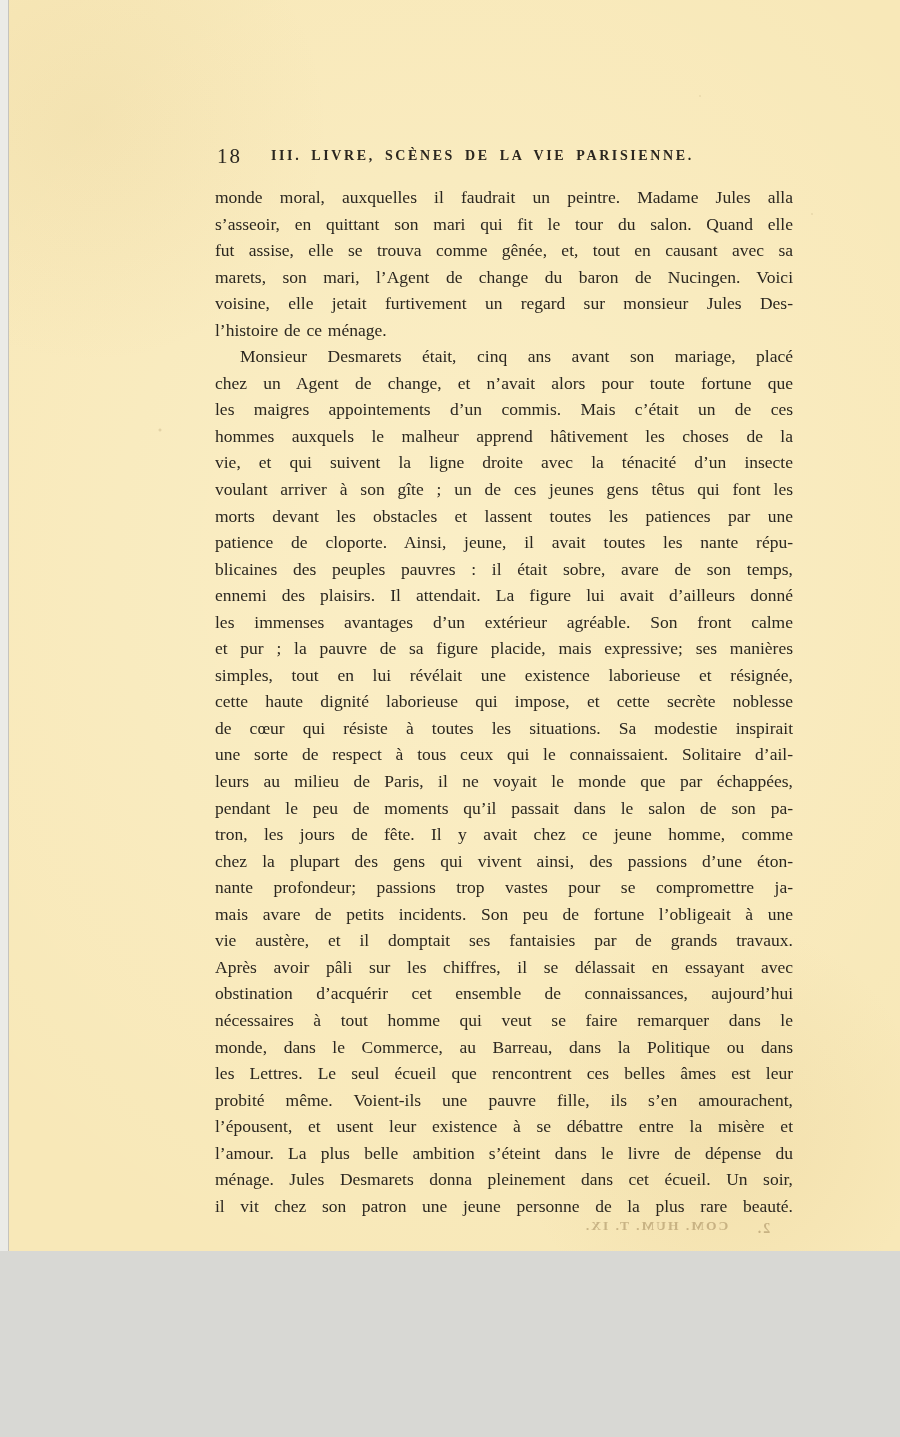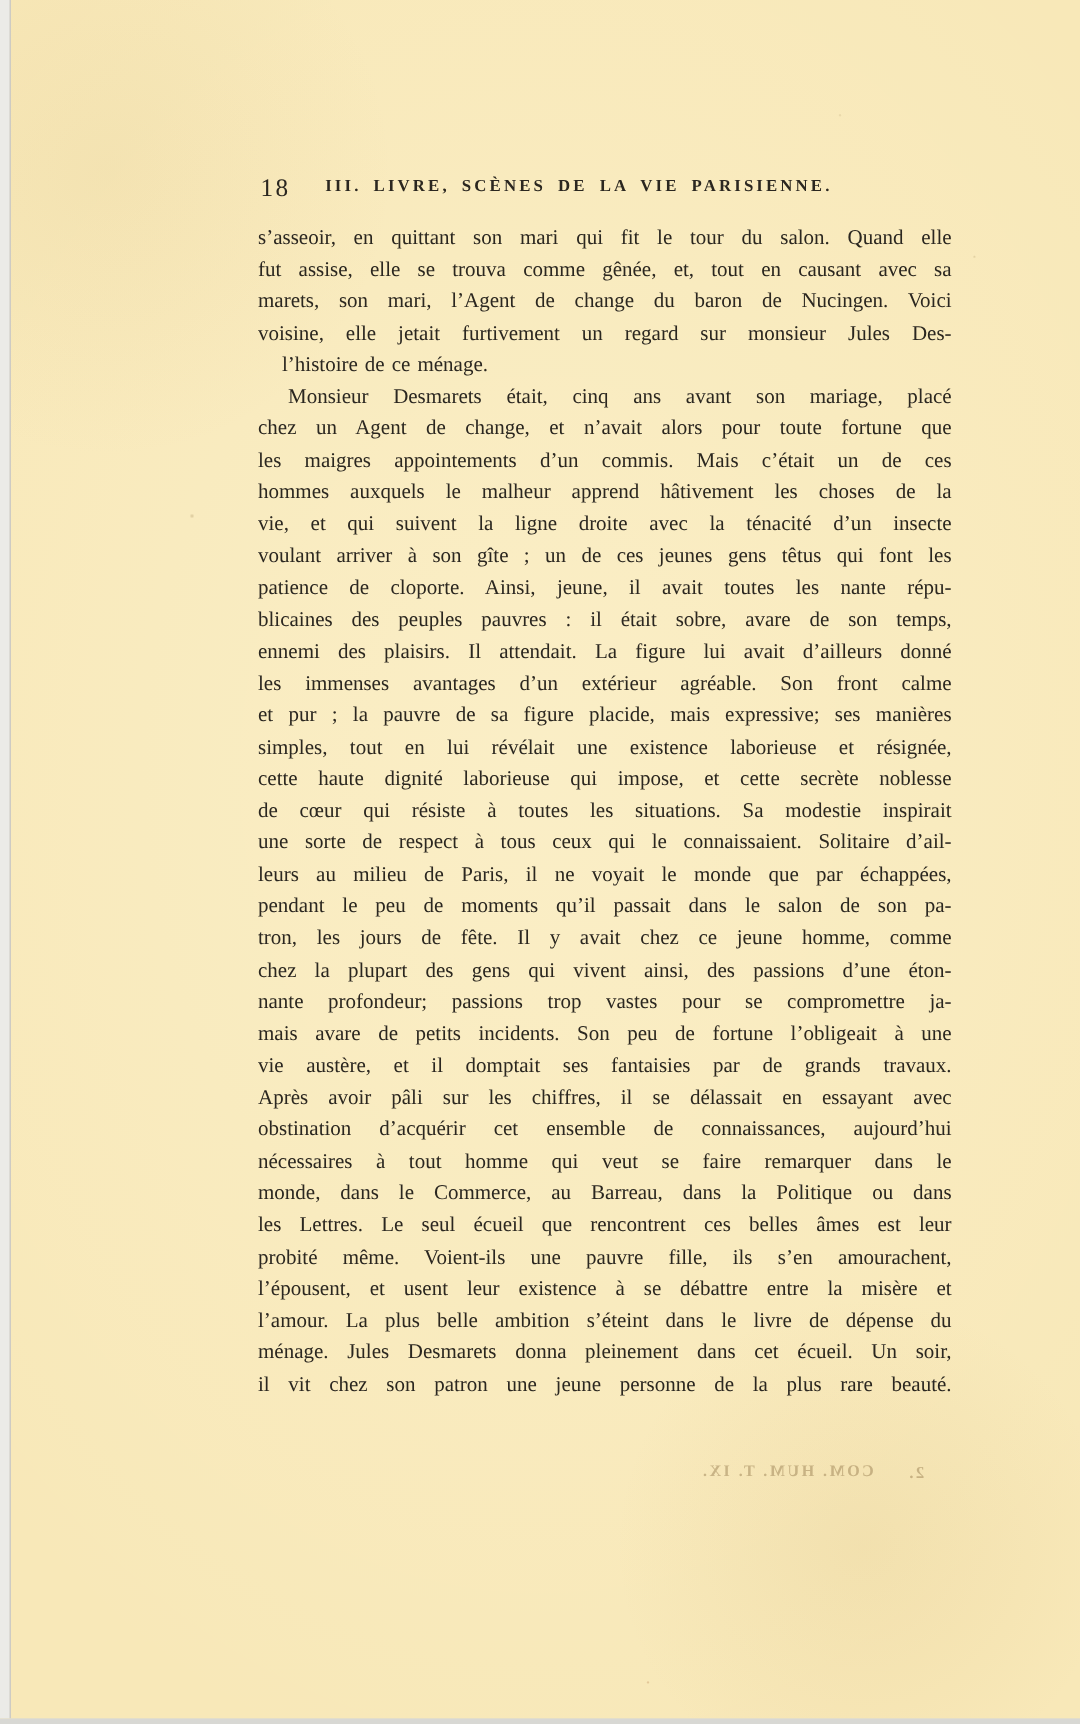--- a/index.html
+++ b/index.html
@@ -8,21 +8,21 @@
     --ink:#2b2720;
     --scan-strip:#ebebe7;
   }
   html,body{margin:0;padding:0;}
   body{
     background:#d8d8d4;
     font-family:"Liberation Serif","DejaVu Serif",serif;
   }
   .scan{
     position:relative;
-    width:900px;height:1432px;
+    width:900px;height:1251px;
     margin:0 auto;
     background:
       radial-gradient(ellipse 120% 100% at 50% 45%, rgba(255,250,225,.35), rgba(0,0,0,0) 60%),
       radial-gradient(ellipse 140% 120% at 50% 50%, var(--paper) 55%, var(--paper-edge) 100%);
     background-color:var(--paper);
     overflow:hidden;
     color:var(--ink);
   }
   
   .scan::before{
@@ -70,21 +70,21 @@
     line-height:26.55px;
     word-spacing:1.5px;
   }
   .line{
     text-align:justify;
     text-align-last:justify;
     height:26.55px;
     white-space:normal;
   }
   .line.indent{ text-indent:25px; }
-  .line.para-end{ text-align-last:left;margin-left:20px; }
+  .line.para-end{ text-align-last:left; }
   .ghost{
     position:absolute;
     transform:scaleX(-1);
     color:rgba(125,98,52,.38);
     font-weight:700;
     letter-spacing:2px;
     pointer-events:none;
     filter:blur(.4px);
   }
   .ghost-signature{ left:558px; top:1218px; width:196px; font-size:13.5px; text-align:center; }
@@ -99,31 +99,33 @@
 
   <div class="text-block">
 
     <div class="running-head">
       <span class="page-number">18</span>
       <div class="head-title">III. LIVRE, SCÈNES DE LA VIE PARISIENNE.</div>
     </div>
 
     <div class="body-text">
 
+    <div class="line">monde moral, auxquelles il faudrait un peintre. Madame Jules alla</div>
         <div class="line">s’asseoir, en quittant son mari qui fit le tour du salon. Quand elle</div>
         <div class="line">fut assise, elle se trouva comme gênée, et, tout en causant avec sa</div>
         <div class="line">marets, son mari, l’Agent de change du baron de Nucingen. Voici</div>
         <div class="line">voisine, elle jetait furtivement un regard sur monsieur Jules Des-</div>
         <div class="line para-end">l’histoire de ce ménage.</div>
         <div class="line indent">Monsieur Desmarets était, cinq ans avant son mariage, placé</div>
         <div class="line">chez un Agent de change, et n’avait alors pour toute fortune que</div>
         <div class="line">les maigres appointements d’un commis. Mais c’était un de ces</div>
         <div class="line">hommes auxquels le malheur apprend hâtivement les choses de la</div>
         <div class="line">vie, et qui suivent la ligne droite avec la ténacité d’un insecte</div>
         <div class="line">voulant arriver à son gîte ; un de ces jeunes gens têtus qui font les</div>
+        <div class="line">morts devant les obstacles et lassent toutes les patiences par une</div>
         <div class="line">patience de cloporte. Ainsi, jeune, il avait toutes les nante répu-</div>
         <div class="line">blicaines des peuples pauvres : il était sobre, avare de son temps,</div>
         <div class="line">ennemi des plaisirs. Il attendait. La figure lui avait d’ailleurs donné</div>
         <div class="line">les immenses avantages d’un extérieur agréable. Son front calme</div>
         <div class="line">et pur ; la pauvre de sa figure placide, mais expressive; ses manières</div>
         <div class="line">simples, tout en lui révélait une existence laborieuse et résignée,</div>
         <div class="line">cette haute dignité laborieuse qui impose, et cette secrète noblesse</div>
         <div class="line">de cœur qui résiste à toutes les situations. Sa modestie inspirait</div>
         <div class="line">une sorte de respect à tous ceux qui le connaissaient. Solitaire d’ail-</div>
         <div class="line">leurs au milieu de Paris, il ne voyait le monde que par échappées,</div>

